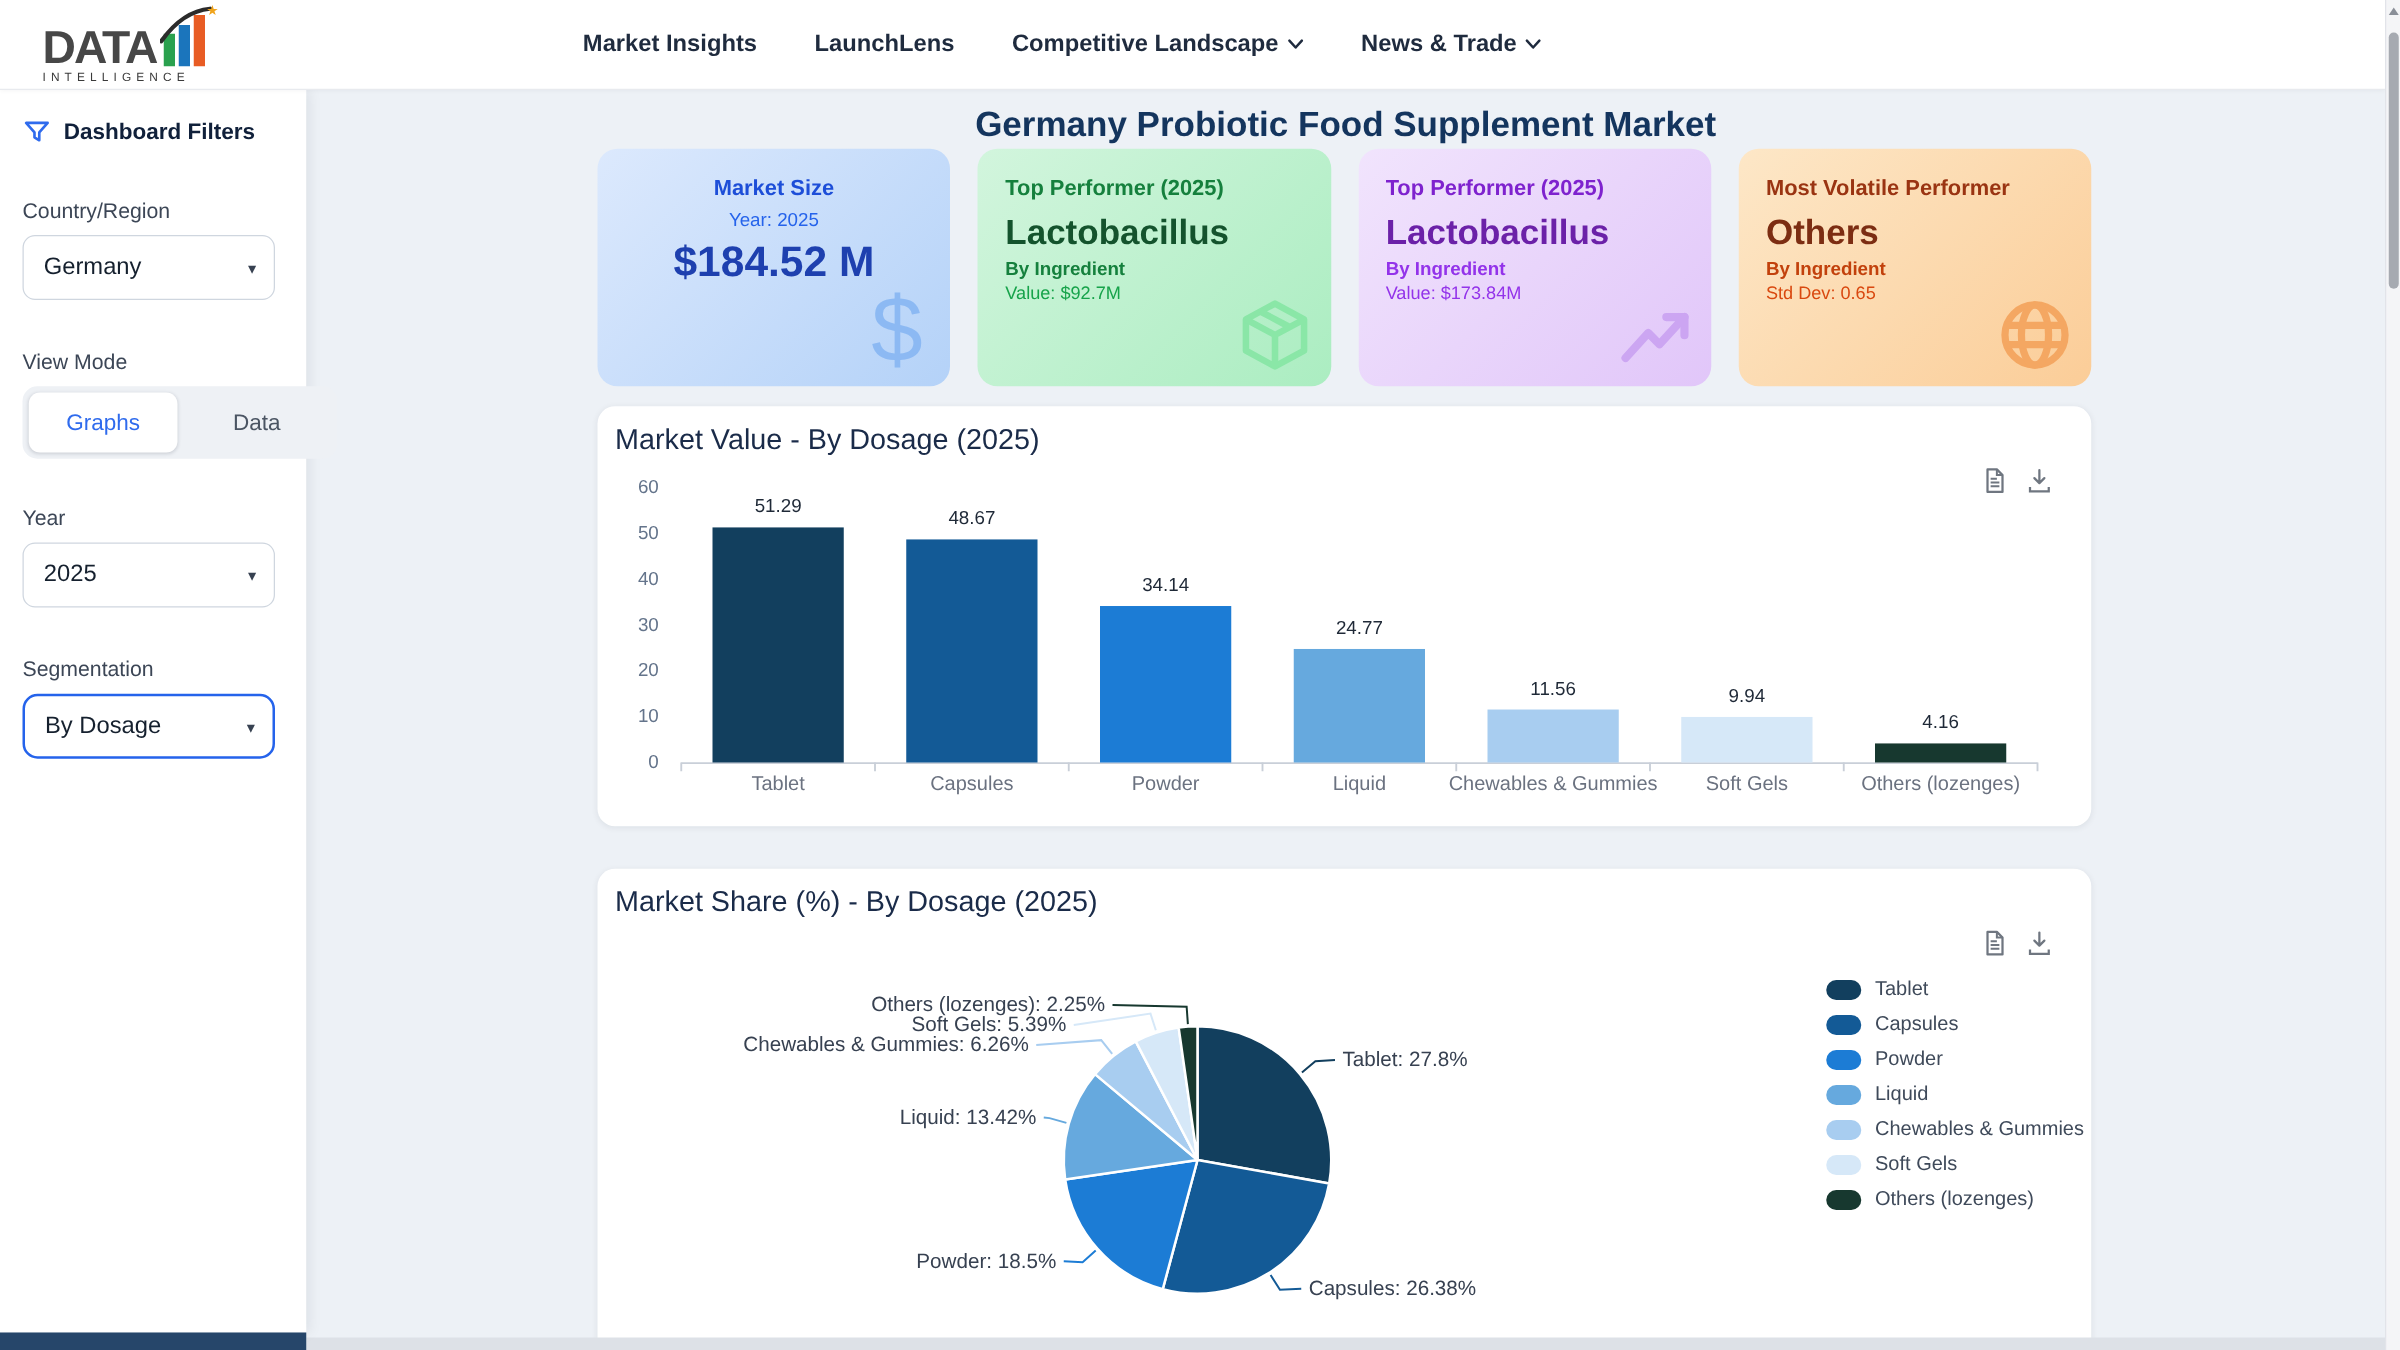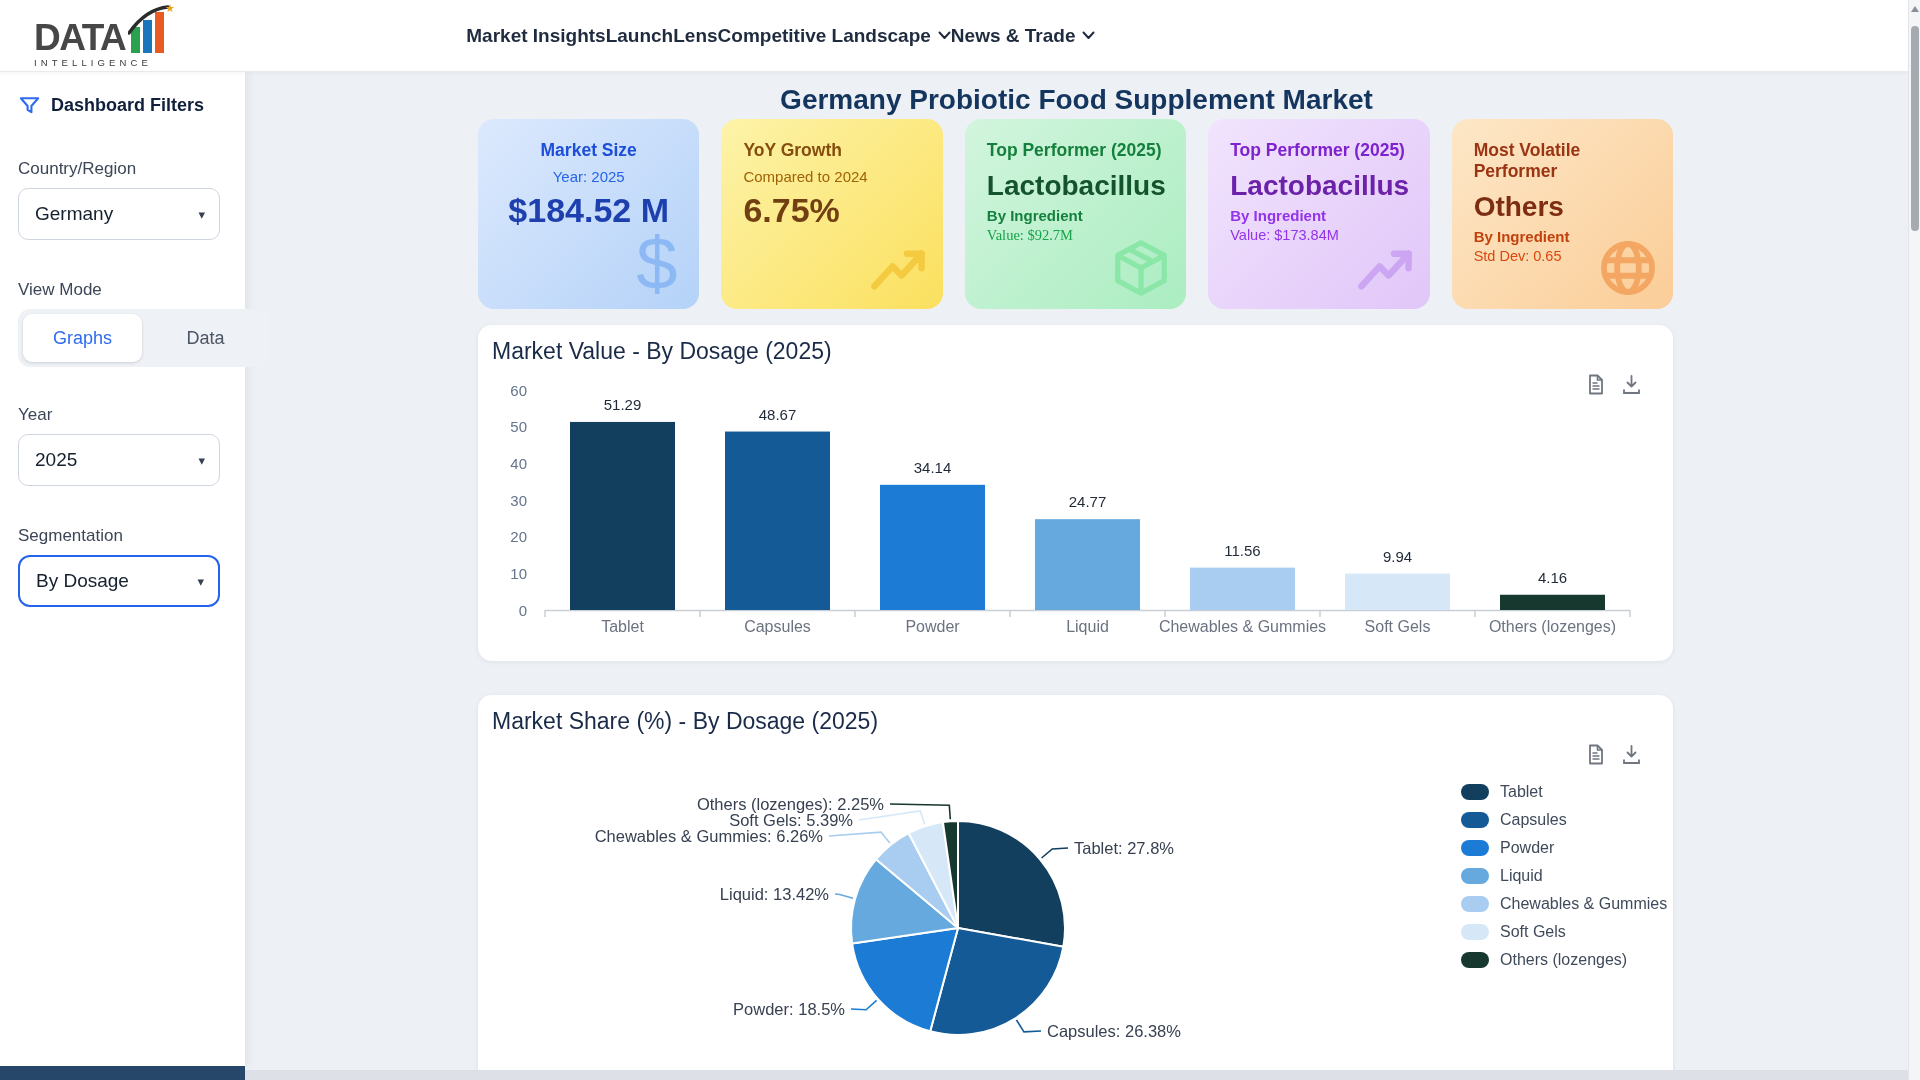--- a/index.html
+++ b/index.html
@@ -10,21 +10,21 @@
 
   
   .navbar { position:absolute; top:0; left:0; width:1908px; height:72px; background:#fff;
             border-bottom:1px solid #e8eaee; box-shadow:0 1px 4px rgba(15,23,42,.05);
             display:flex; align-items:center; z-index:20; }
   .logo { margin-left:34px; display:flex; flex-direction:column; cursor:pointer; }
   .logo-row { display:flex; align-items:flex-end; }
   .logo-data { font-size:37px; font-weight:800; color:#474747; letter-spacing:-1.5px; line-height:0.95; }
   .logo-bars { margin-left:3px; }
   .logo-sub { font-size:9.5px; letter-spacing:4.1px; color:#3a3a3a; margin-top:2px; }
-  .nav-links { display:flex; align-items:center; margin-left:290px; }
+  .nav-links { display:flex; align-items:center; gap:46px; margin-left:290px; }
   .nav-link { font-size:19px; font-weight:bold; color:#1f2b3e; display:flex; align-items:center;
               gap:7px; cursor:pointer; white-space:nowrap; }
   .nav-right { margin-left:auto; margin-right:38px; display:flex; align-items:center; gap:28px; }
   .btn-dmi { background:#15476b; color:#fff; font-size:19px; font-weight:bold; border:none;
              border-radius:9px; width:106px; height:45px; cursor:pointer;
              font-family:"Liberation Sans",sans-serif; }
   .btn-ask { background:#e8532a; color:#fff; font-size:19px; font-weight:bold; border:none;
              border-radius:7px; width:134px; height:45px; cursor:pointer;
              font-family:"Liberation Sans",sans-serif; }
   .logout { font-size:19px; font-weight:bold; color:#1f2b3e; cursor:pointer; }
@@ -74,21 +74,21 @@
   .c-line1 { font-size:15px; font-weight:bold; margin-top:4px; }
   .c-line2 { font-size:14.5px; margin-top:3px; }
   .c-icon { position:absolute; right:14px; bottom:10px; opacity:.95; }
   .c-icon.dollar { font-size:74px; font-weight:normal; line-height:1; right:22px; bottom:8px; }
   .v-blue   { background:linear-gradient(135deg,#dce9fd,#b4d2f8);text-align:center; }
   .v-blue .c-title{color:#1d4ed8;} .v-blue .c-sub{color:#2563eb;} .v-blue .c-value{color:#1e40af;}
   .v-yellow { background:linear-gradient(135deg,#fdf3a9,#fbe05e); }
   .v-yellow .c-title{color:#854d0e;} .v-yellow .c-sub{color:#a16207;} .v-yellow .c-value{color:#713f12;}
   .v-green  { background:linear-gradient(135deg,#d2f5dd,#abedc1); }
   .v-green .c-title{color:#15803d;} .v-green .c-value{color:#14532d;}
-  .v-green .c-line1{color:#15803d;} .v-green .c-line2{color:#16a34a;font-family:Liberation Serif, serif;}
+  .v-green .c-line1{color:#15803d;} .v-green .c-line2{color:#16a34a;}
   .v-purple { background:linear-gradient(135deg,#f1e4fd,#e1c6f9); }
   .v-purple .c-title{color:#7e22ce;} .v-purple .c-value{color:#6b21a8;}
   .v-purple .c-line1{color:#9333ea;} .v-purple .c-line2{color:#9333ea;}
   .v-orange { background:linear-gradient(135deg,#fde7c7,#fbcd98); }
   .v-orange .c-title{color:#9a3412;} .v-orange .c-value{color:#7c2d12;}
   .v-orange .c-line1{color:#c2410c;} .v-orange .c-line2{color:#d9480f;}
 
   .chart-card { position:absolute; left:478px; width:1195px; background:#fff; border-radius:14px;
                 box-shadow:0 1px 5px rgba(15,23,42,.07); }
   .bar-card { top:325px; height:336px; }
@@ -180,29 +180,20 @@
   <div class="hscrollbar"></div>
 
   <h1 class="page-title">Germany Probiotic Food Supplement Market</h1>
 
   <div class="cards-row" id="cards-row">
       <div class="card v-blue">
         <div class="c-title">Market Size</div>
         <div class="c-sub">Year: 2025</div>
         <div class="c-value big">$184.52 M</div>
         <span class="c-icon dollar" style="color:#8ab8f3">$</span>
-      </div>
-      <div class="card v-yellow">
-        <div class="c-title">YoY Growth</div>
-        <div class="c-sub">Compared to 2024</div>
-        <div class="c-value big">6.75%</div>
-        <svg class="c-icon" width="62" height="58" viewBox="0 0 32 32">
-      <path d="M3 25 L13 14 L18 19 L29 7" stroke="#f3c93e" stroke-width="3.6" fill="none" stroke-linecap="round" stroke-linejoin="round"></path>
-      <path d="M21 7 H29 V15" stroke="#f3c93e" stroke-width="3.6" fill="none" stroke-linecap="round" stroke-linejoin="round"></path>
-        </svg>
       </div>
       <div class="card v-green">
         <div class="c-title">Top Performer (2025)</div>
         <div class="c-value">Lactobacillus</div>
         <div class="c-line1">By Ingredient</div>
         <div class="c-line2">Value: $92.7M</div>
         <svg class="c-icon" width="62" height="62" viewBox="0 0 32 32">
       <path d="M16 3 L28 9.5 V22.5 L16 29 L4 22.5 V9.5 Z" stroke="#88e6a6" stroke-width="2.7" fill="none" stroke-linejoin="round"></path>
       <path d="M4 9.5 L16 16 L28 9.5 M16 16 V29 M10 6.3 L22 12.7" stroke="#88e6a6" stroke-width="2.7" fill="none" stroke-linejoin="round"></path>
         </svg>

